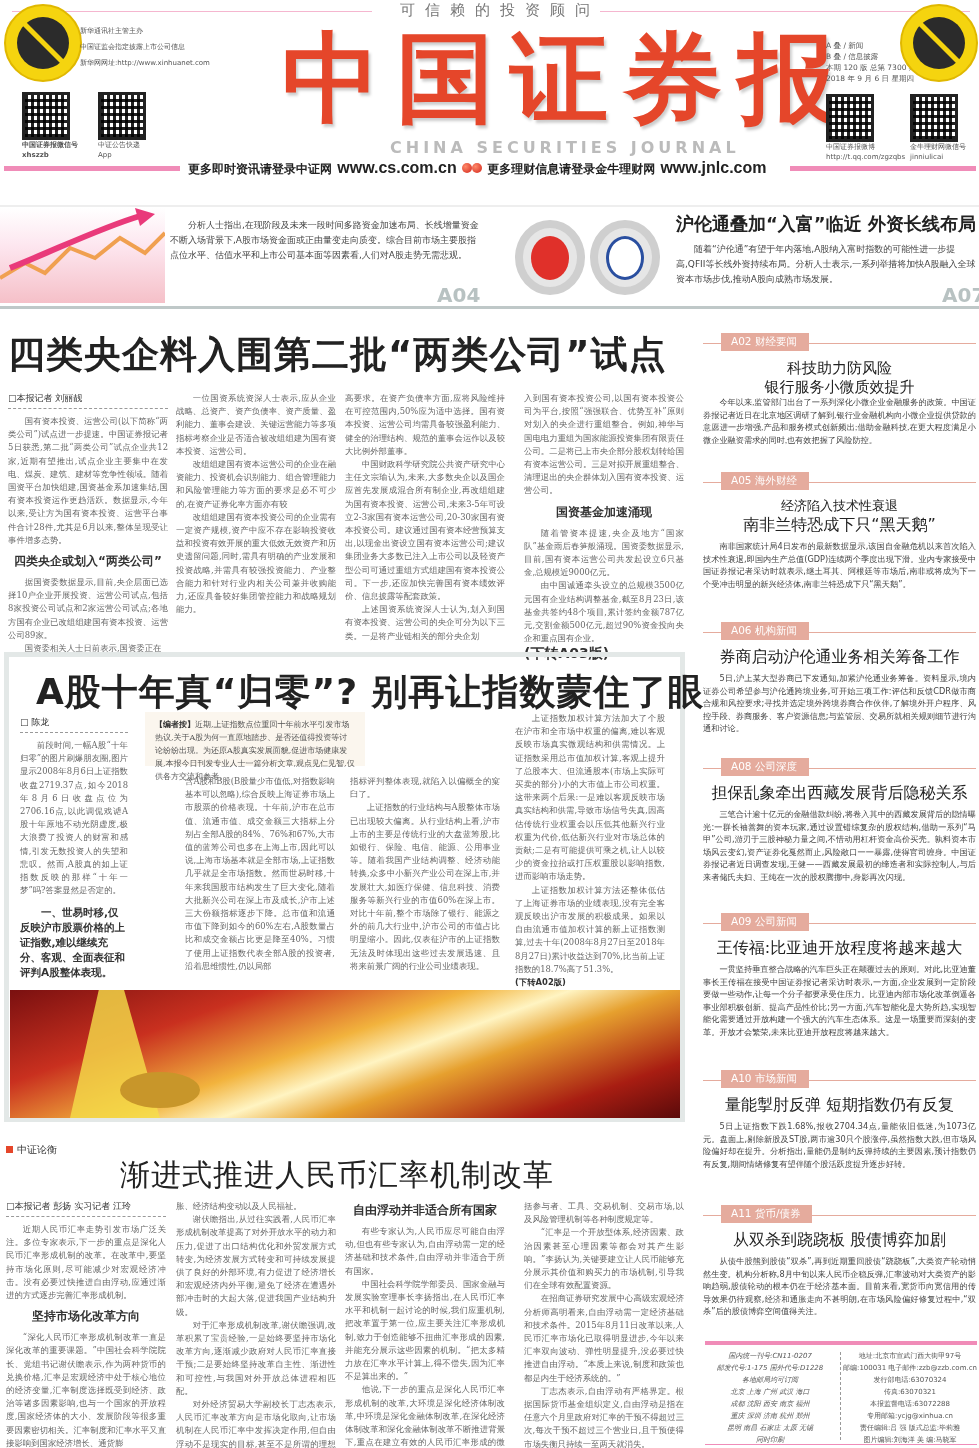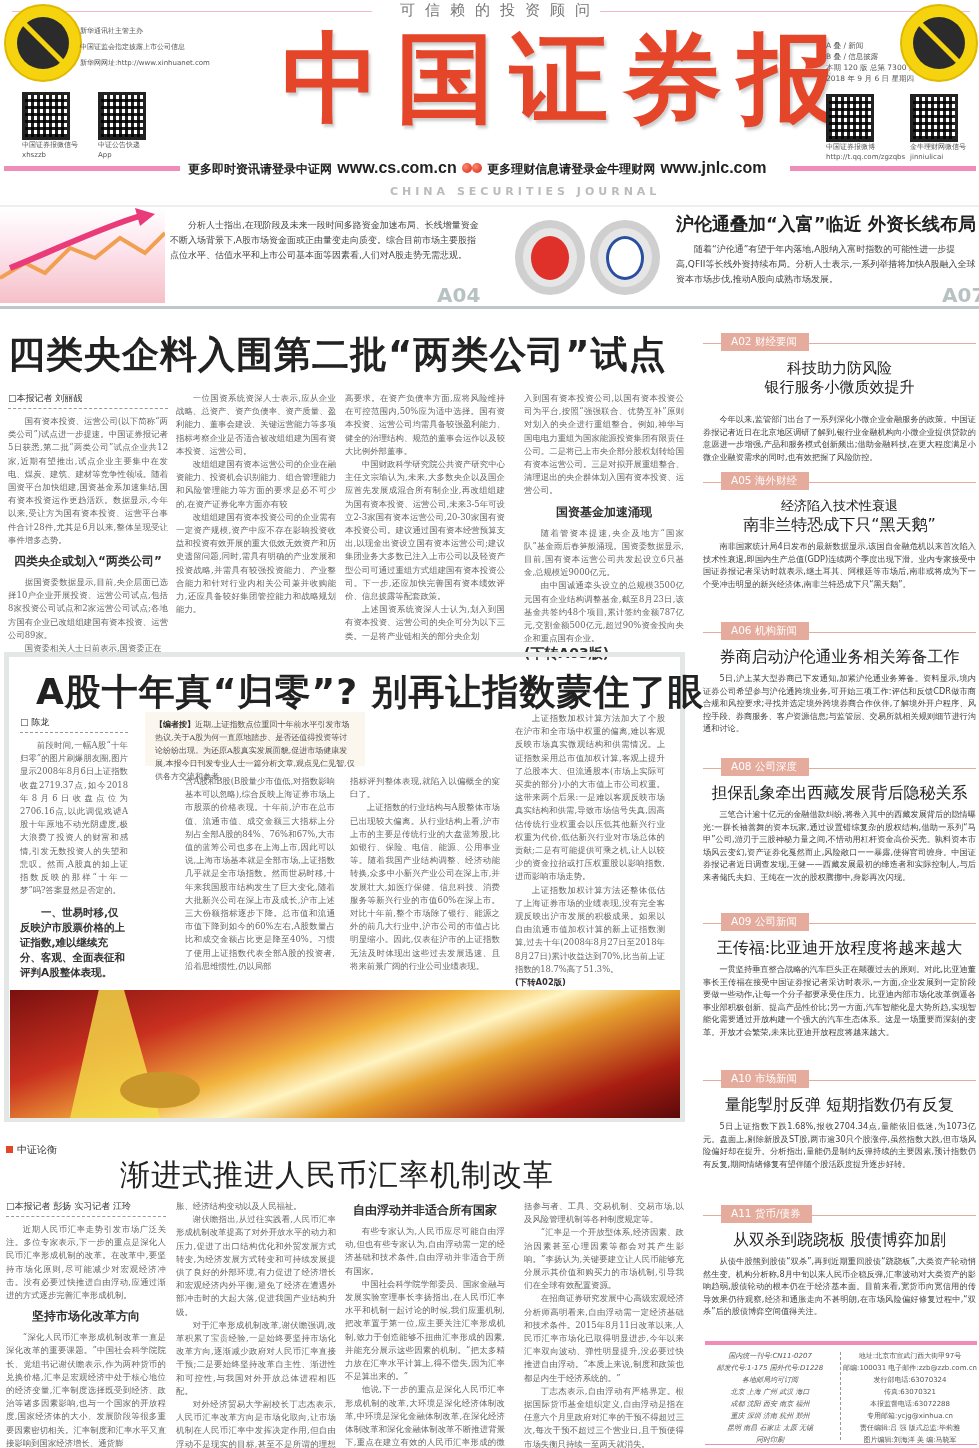--- a/index.html
+++ b/index.html
@@ -2,21 +2,21 @@
 <html><head>
 <meta charset="utf-8">
 <style>
   * { box-sizing: border-box; margin: 0; padding: 0; }
   body { width: 979px; height: 1448px; background: #fff; font-family: "DejaVu Sans", "Liberation Sans", sans-serif; color: #444; position: relative; overflow: hidden; }
   .abs { position: absolute; }
   .small { font-size: 7px; line-height: 11px; color: #555; }
   .pinkline { background: #f08cb8; height: 5px; }
   .thinpink { background: #f5b6cf; height: 2px; }
   .masthead-title { color: #e5462a; font-family: "DejaVu Serif", serif; font-weight: bold; font-size: 98px; letter-spacing: 16px; line-height: 100px; text-shadow: 2px 3px 3px #ccc; }
-  .eng { color: #bbb; letter-spacing: 4px; font-size: 11px; font-weight: bold; margin-top: 47px; }
+  .eng { color: #bbb; letter-spacing: 4px; font-size: 16px; font-weight: bold; }
   .motto { color: #777; font-size: 15px; letter-spacing: 10px; }
   .qr { width: 48px; height: 48px; background:
       repeating-linear-gradient(90deg, #222 0 3px, #fff 3px 6px),
       repeating-linear-gradient(0deg, #222 0 3px, #fff 3px 7px);
       background-blend-mode: multiply; border: 3px solid #222; }
   .stamp { width: 78px; height: 78px; border-radius: 50%; background: #f5d40f; border: 2px solid #e0b800; display: flex; align-items: center; justify-content: center; }
   .stamp-inner { width: 52px; height: 52px; border-radius: 50%; background: #2b2b2b; position: relative; }
   .stamp-inner::after { content: ""; position: absolute; left: 24px; top: -2px; width: 5px; height: 56px; background: #f5d40f; transform: rotate(-45deg); }
   .urlbar { font-weight: bold; font-size: 15px; color: #222; }
   .dot { display: inline-block; width: 10px; height: 10px; border-radius: 50%; background: radial-gradient(circle at 35% 35%, #ff8a6a, #d2241a); }
@@ -47,21 +47,21 @@
 <div class="abs motto" style="left:400px;top:1px;">可信赖的投资顾问</div>
 
 <div class="abs stamp" style="left:4px;top:4px;">
     <div class="stamp-inner"></div>
   </div>
 <div class="abs small" style="left:80px;top:26px;width:180px;">
   <div style="margin-bottom:5px;">新华通讯社主管主办</div>
   <div style="margin-bottom:5px;">中国证监会指定披露上市公司信息</div>
   <div>新华网网址:http://www.xinhuanet.com</div>
 </div>
-<div class="abs" style="left:22px;top:92px;">
+<div class="abs" style="left:22px;top:92px;font-weight:bold;">
   <div class="qr"></div>
   <div class="small">中国证券报微信号</div>
   <div class="small" style="line-height:8px">xhszzb</div>
 </div>
 <div class="abs" style="left:98px;top:92px;">
   <div class="qr"></div>
   <div class="small">中证公告快递</div>
   <div class="small" style="line-height:8px">App</div>
 </div>
 
@@ -228,21 +228,21 @@
 
 </div>
 
 <div class="abs" style="left:703px;top:333px;width:273px;">
   <div style="position:relative;height:20px;">
       <div class="section-line" style="position:absolute;top:10px;left:0;width:100%;"></div>
       <span class="section-tag" style="position:absolute;left:18px;">A02  财经要闻</span>
     </div>
   <div class="right-title" style="font-weight:normal;font-size:15px;margin-top:6px;">科技助力防风险</div>
   <div class="right-title" style="font-weight:normal;font-size:15px;">银行服务小微质效提升</div>
-  <div class="right-text" style="margin-top:16px;">
+  <div class="right-text" style="margin-top:0;font-family:Liberation Serif, serif;">
       <p>今年以来,监管部门出台了一系列深化小微企业金融服务的政策。中国证券报记者近日在北京地区调研了解到,银行业金融机构向小微企业提供贷款的意愿进一步增强,产品和服务模式创新频出;借助金融科技,在更大程度满足小微企业融资需求的同时,也有效把握了风险防控。</p>
     </div>
 </div>
 <div class="abs" style="left:703px;top:472px;width:273px;">
   <div style="position:relative;height:20px;">
       <div class="section-line" style="position:absolute;top:10px;left:0;width:100%;"></div>
       <span class="section-tag" style="position:absolute;left:18px;">A05  海外财经</span>
     </div>
   <div class="right-sub" style="margin-top:5px;">经济陷入技术性衰退</div>
   <div class="right-title" style="font-weight:normal;">南非兰特恐成下只“黑天鹅”</div>

